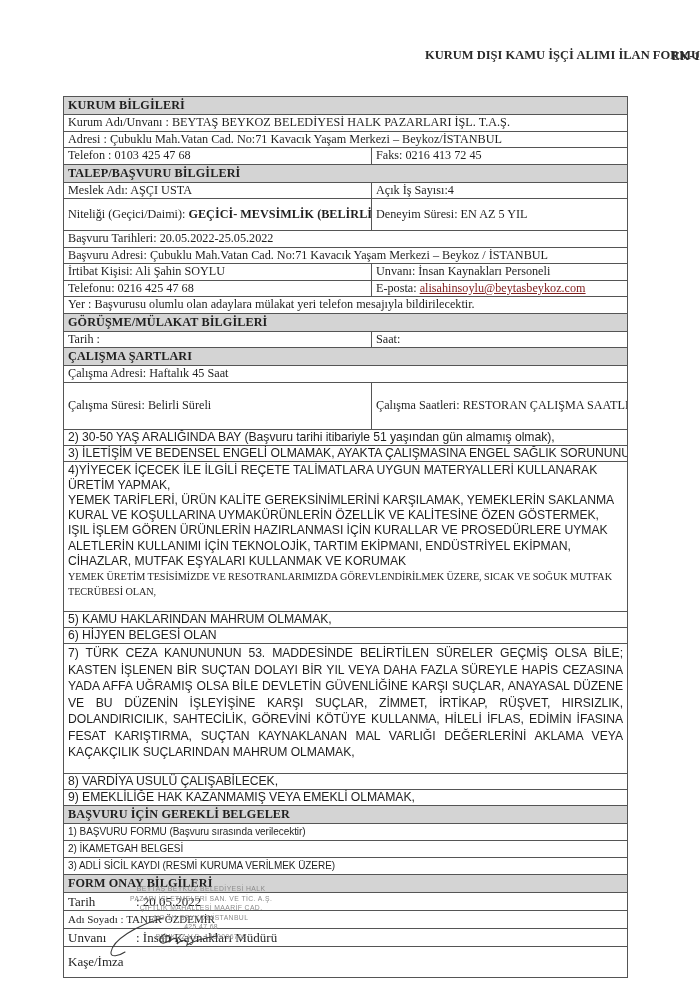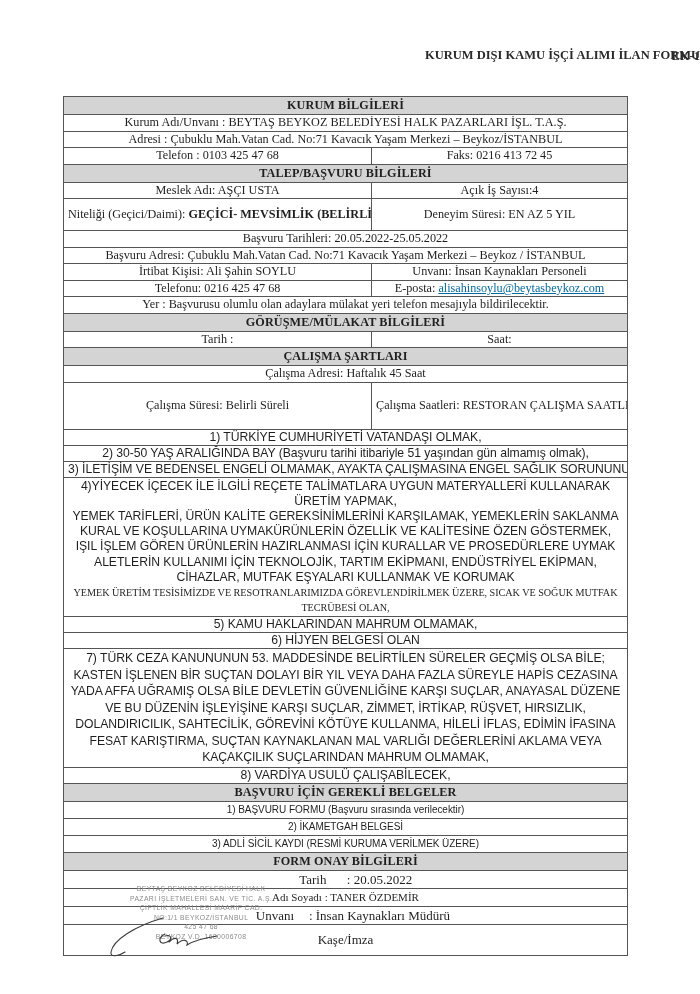--- a/index.html
+++ b/index.html
@@ -1,28 +1,28 @@
 <!DOCTYPE html>
 <html><head>
 <meta charset="utf-8">
 <style>
   html, body { margin: 0; padding: 0; background: #ffffff; }
   body { width: 700px; height: 994px; position: relative; overflow: hidden; font-family: "Liberation Serif", serif; color: #1f1f1f; }
   .doc-title { position: absolute; left: 0; width: 700px; text-align: right; font-weight: bold; font-size: 12.5px; color: #2a2a2a; }
   .t1 { top: 49px; }
   .t2 { top: 48px; }
   table.form { position: absolute; left: 63px; top: 96px; width: 564px; border-collapse: collapse; table-layout: fixed; }
-  table.form td { border: 1px solid #555; padding: 0 4px; font-size: 12.2px; line-height: 15px; vertical-align: middle; overflow: hidden; white-space: nowrap; text-align: center; }
+  table.form td { border: 1px solid #555; padding: 0 4px; font-size: 12.2px; line-height: 15px; vertical-align: middle; overflow: hidden; white-space: nowrap; }
   td.sec { background: #d4d4d4; font-weight: bold; font-size: 13px; height: 17px; letter-spacing: 0.1px; }
   td.r { height: 15.5px; margin-top: 24px; }
   td.wrap { white-space: normal; }
   .b { font-weight: bold; }
-  .link { text-decoration: underline; color: #0369a1; }
+  .link { text-decoration: underline; color: #7f1d1d; }
   td.cond { font-family: "Liberation Sans", sans-serif; font-size: 8.9px; line-height: 14px; height: 14px; letter-spacing: -0.05px; }
-  td.cond.wrap { white-space: normal; line-height: 15.2px; padding-top: 1px; padding-bottom: 1px; }
+  td.cond.wrap { white-space: normal; line-height: 15.2px; padding-top: 1px; padding-bottom: 12px; }
   td.cond .serif { font-family: "Liberation Serif", serif; font-size: 10.2px; }
   td.just { text-align: justify; }
   .lbl { display: inline-block; width: 68px; }
   td.stamp-row { height: 30px; vertical-align: top; padding-top: 6px; border-bottom: none; }
   .stamp { position: absolute; left: 130px; top: 884px; font-family: "Liberation Sans", sans-serif; font-size: 6.8px; line-height: 9.6px; color: #8a8a8a; text-align: center; letter-spacing: 0.4px; }
   .signature { position: absolute; left: 105px; top: 912px; width: 120px; height: 48px; }
 </style>
 </head>
 <body>
 
@@ -92,23 +92,20 @@
       </tr>
   <tr>
         <td class="r" colspan="2">Çalışma Adresi: Haftalık 45 Saat</td>
       </tr>
   <tr>
     <td style="height:46px;">Çalışma Süresi: Belirli Süreli</td>
     <td class="wrap" style="line-height:15.5px;"><span>Çalışma Saatleri: RESTORAN ÇALIŞMA SAATLERİ </span></td>
   </tr>
 
   <tr>
-        <td class="cond" colspan="2">1) TÜRKİYE CUMHURİYETİ VATANDAŞI OLMAK,</td>
-      </tr>
-  <tr>
         <td class="cond" colspan="2">2) 30-50 YAŞ ARALIĞINDA BAY (Başvuru tarihi itibariyle 51 yaşından gün almamış olmak),</td>
       </tr>
   <tr>
         <td class="cond" colspan="2">3) İLETİŞİM VE BEDENSEL ENGELİ OLMAMAK, AYAKTA ÇALIŞMASINA ENGEL SAĞLIK SORUNUNUN OLMAMASI</td>
       </tr>
   <tr>
         <td class="cond wrap" colspan="2">
           <div>4)YİYECEK İÇECEK İLE İLGİLİ REÇETE TALİMATLARA UYGUN MATERYALLERİ KULLANARAK ÜRETİM YAPMAK,</div>
           <div>YEMEK TARİFLERİ, ÜRÜN KALİTE GEREKSİNİMLERİNİ KARŞILAMAK, YEMEKLERİN SAKLANMA KURAL VE KOŞULLARINA UYMAKÜRÜNLERİN ÖZELLİK VE KALİTESİNE ÖZEN GÖSTERMEK, IŞIL İŞLEM GÖREN ÜRÜNLERİN HAZIRLANMASI İÇİN KURALLAR VE PROSEDÜRLERE UYMAK ALETLERİN KULLANIMI İÇİN TEKNOLOJİK, TARTIM EKİPMANI, ENDÜSTRİYEL EKİPMAN, CİHAZLAR, MUTFAK EŞYALARI KULLANMAK VE KORUMAK</div>
           <div class="serif">YEMEK ÜRETİM TESİSİMİZDE VE RESOTRANLARIMIZDA GÖREVLENDİRİLMEK ÜZERE, SICAK VE SOĞUK MUTFAK TECRÜBESİ OLAN,</div>
@@ -118,20 +115,23 @@
         <td class="cond" colspan="2">5) KAMU HAKLARINDAN MAHRUM OLMAMAK,</td>
       </tr>
   <tr>
         <td class="cond" colspan="2">6) HİJYEN BELGESİ OLAN</td>
       </tr>
   <tr>
         <td class="cond wrap just" colspan="2" style="line-height:16.5px;">7) TÜRK CEZA KANUNUNUN 53. MADDESİNDE BELİRTİLEN SÜRELER GEÇMİŞ OLSA BİLE; KASTEN İŞLENEN BİR SUÇTAN DOLAYI BİR YIL VEYA DAHA FAZLA SÜREYLE HAPİS CEZASINA YADA AFFA UĞRAMIŞ OLSA BİLE DEVLETİN GÜVENLİĞİNE KARŞI SUÇLAR, ANAYASAL DÜZENE VE BU DÜZENİN İŞLEYİŞİNE KARŞI SUÇLAR, ZİMMET, İRTİKAP, RÜŞVET, HIRSIZLIK, DOLANDIRICILIK, SAHTECİLİK, GÖREVİNİ KÖTÜYE KULLANMA, HİLELİ İFLAS, EDİMİN İFASINA FESAT KARIŞTIRMA, SUÇTAN KAYNAKLANAN MAL VARLIĞI DEĞERLERİNİ AKLAMA VEYA KAÇAKÇILIK SUÇLARINDAN MAHRUM OLMAMAK,</td>
       </tr>
   <tr>
         <td class="cond" colspan="2">8) VARDİYA USULÜ ÇALIŞABİLECEK,</td>
+      </tr>
+  <tr>
+        <td class="cond" colspan="2">9) EMEKLİLİĞE HAK KAZANMAMIŞ VEYA EMEKLİ OLMAMAK,</td>
       </tr>
 
   <tr>
         <td class="sec" colspan="2">BAŞVURU İÇİN GEREKLİ BELGELER</td>
       </tr>
   <tr>
         <td class="cond" colspan="2" style="height:16px;font-size:10px;">1) BAŞVURU FORMU (Başvuru sırasında verilecektir)</td>
       </tr>
   <tr>
         <td class="cond" colspan="2" style="height:16px;font-size:10px;">2) İKAMETGAH BELGESİ</td>

